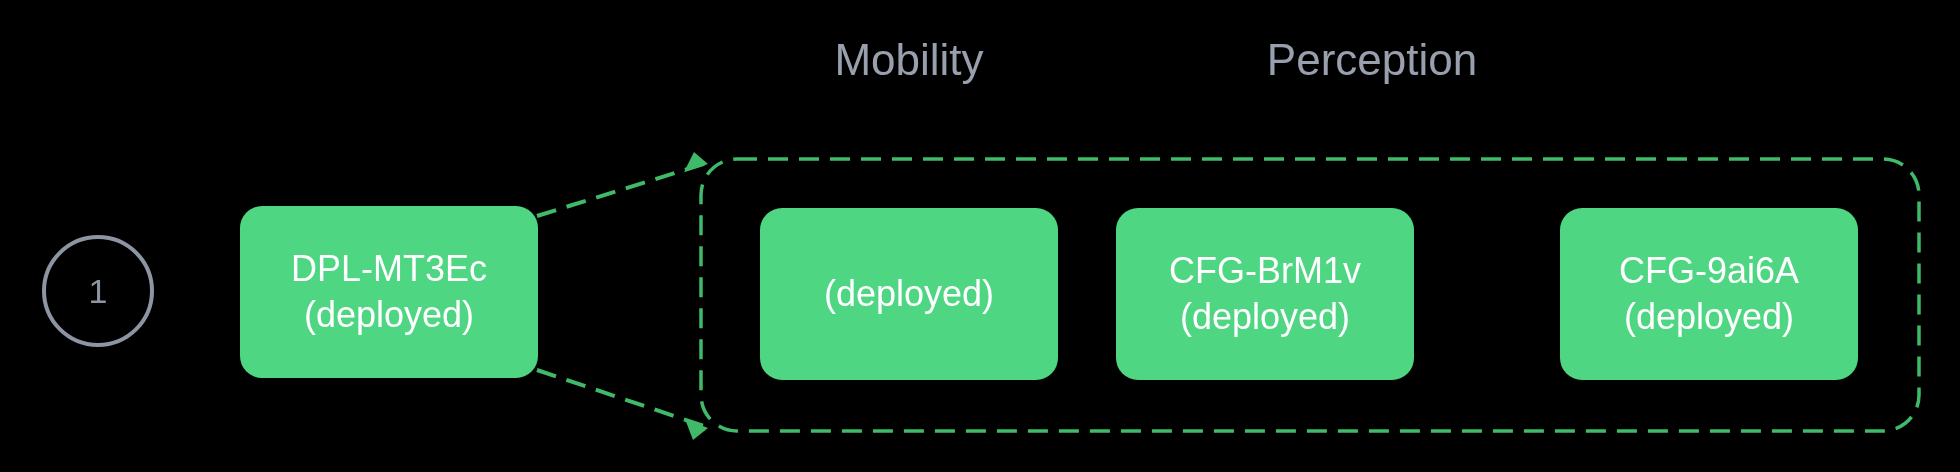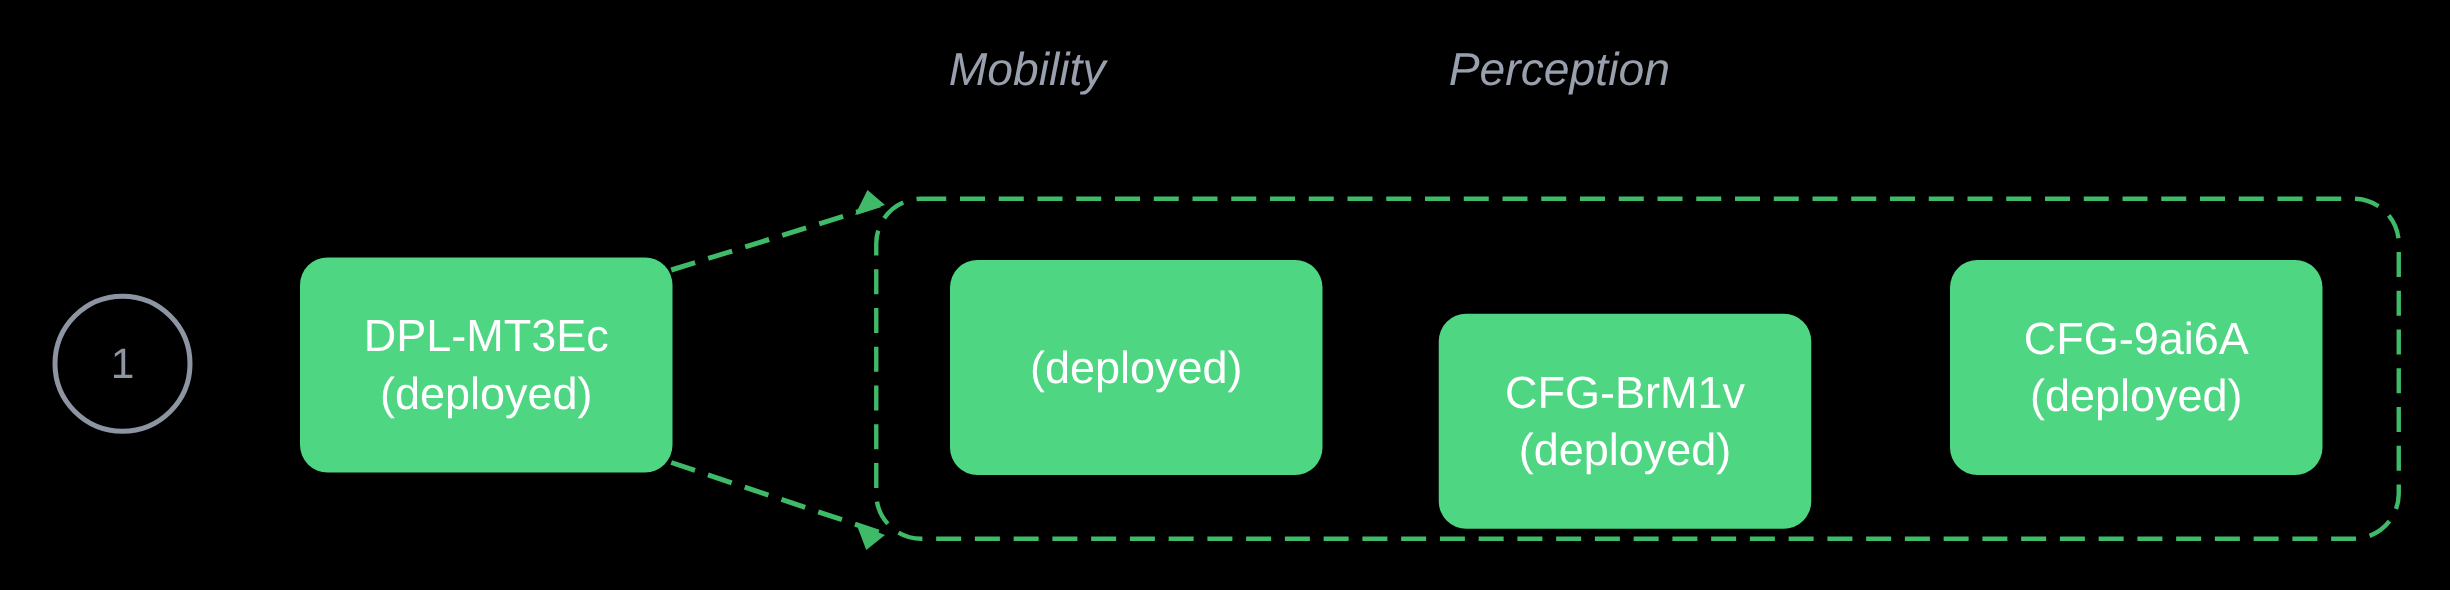--- a/index.html
+++ b/index.html
@@ -46,29 +46,28 @@
     color: #8d95a3;
     font-size: 34px;
     line-height: 1;
   }
 
   
   .group-header {
     position: absolute;
     top: 36px;
     width: 300px;
-    text-align: left;
+    text-align: center;
     color: #99a0ad;
-    font-size: 37px;
+    font-size: 44px;
     line-height: 1.1;
     white-space: nowrap;
-    font-style: italic;
   }
   .group-header.gh-0 { left: 759px; }
-  .group-header.gh-1 { left: 1159px; }
+  .group-header.gh-1 { left: 1222px; }
   .group-header.gh-2 { left: 1559px; }
 
   
   .node {
     position: absolute;
     width: 298px;
     height: 172px;
     background: #4ed683;
     border-radius: 22px;
     display: flex;
@@ -82,21 +81,21 @@
     box-sizing: border-box;
   }
   .node .node-id,
   .node .node-state {
     display: block;
     white-space: nowrap;
   }
 
   .node.n-root  { left: 240px;  top: 206px; }
   .node.n-c0    { left: 760px;  top: 208px; }
-  .node.n-c1    { left: 1151px; top: 208px; margin-top: 43px; }
+  .node.n-c1    { left: 1116px; top: 208px; }
   .node.n-c2    { left: 1560px; top: 208px; }
 </style>
 </head>
 <body>
 
 <div id="stage">
 
   <svg id="edge-layer" viewBox="0 0 1960 472">
     <g>
       <rect x="701" y="159" width="1218" height="272" rx="36" ry="36" fill="none" stroke="#3fba68" stroke-width="3.5" stroke-dasharray="20 11"></rect>

